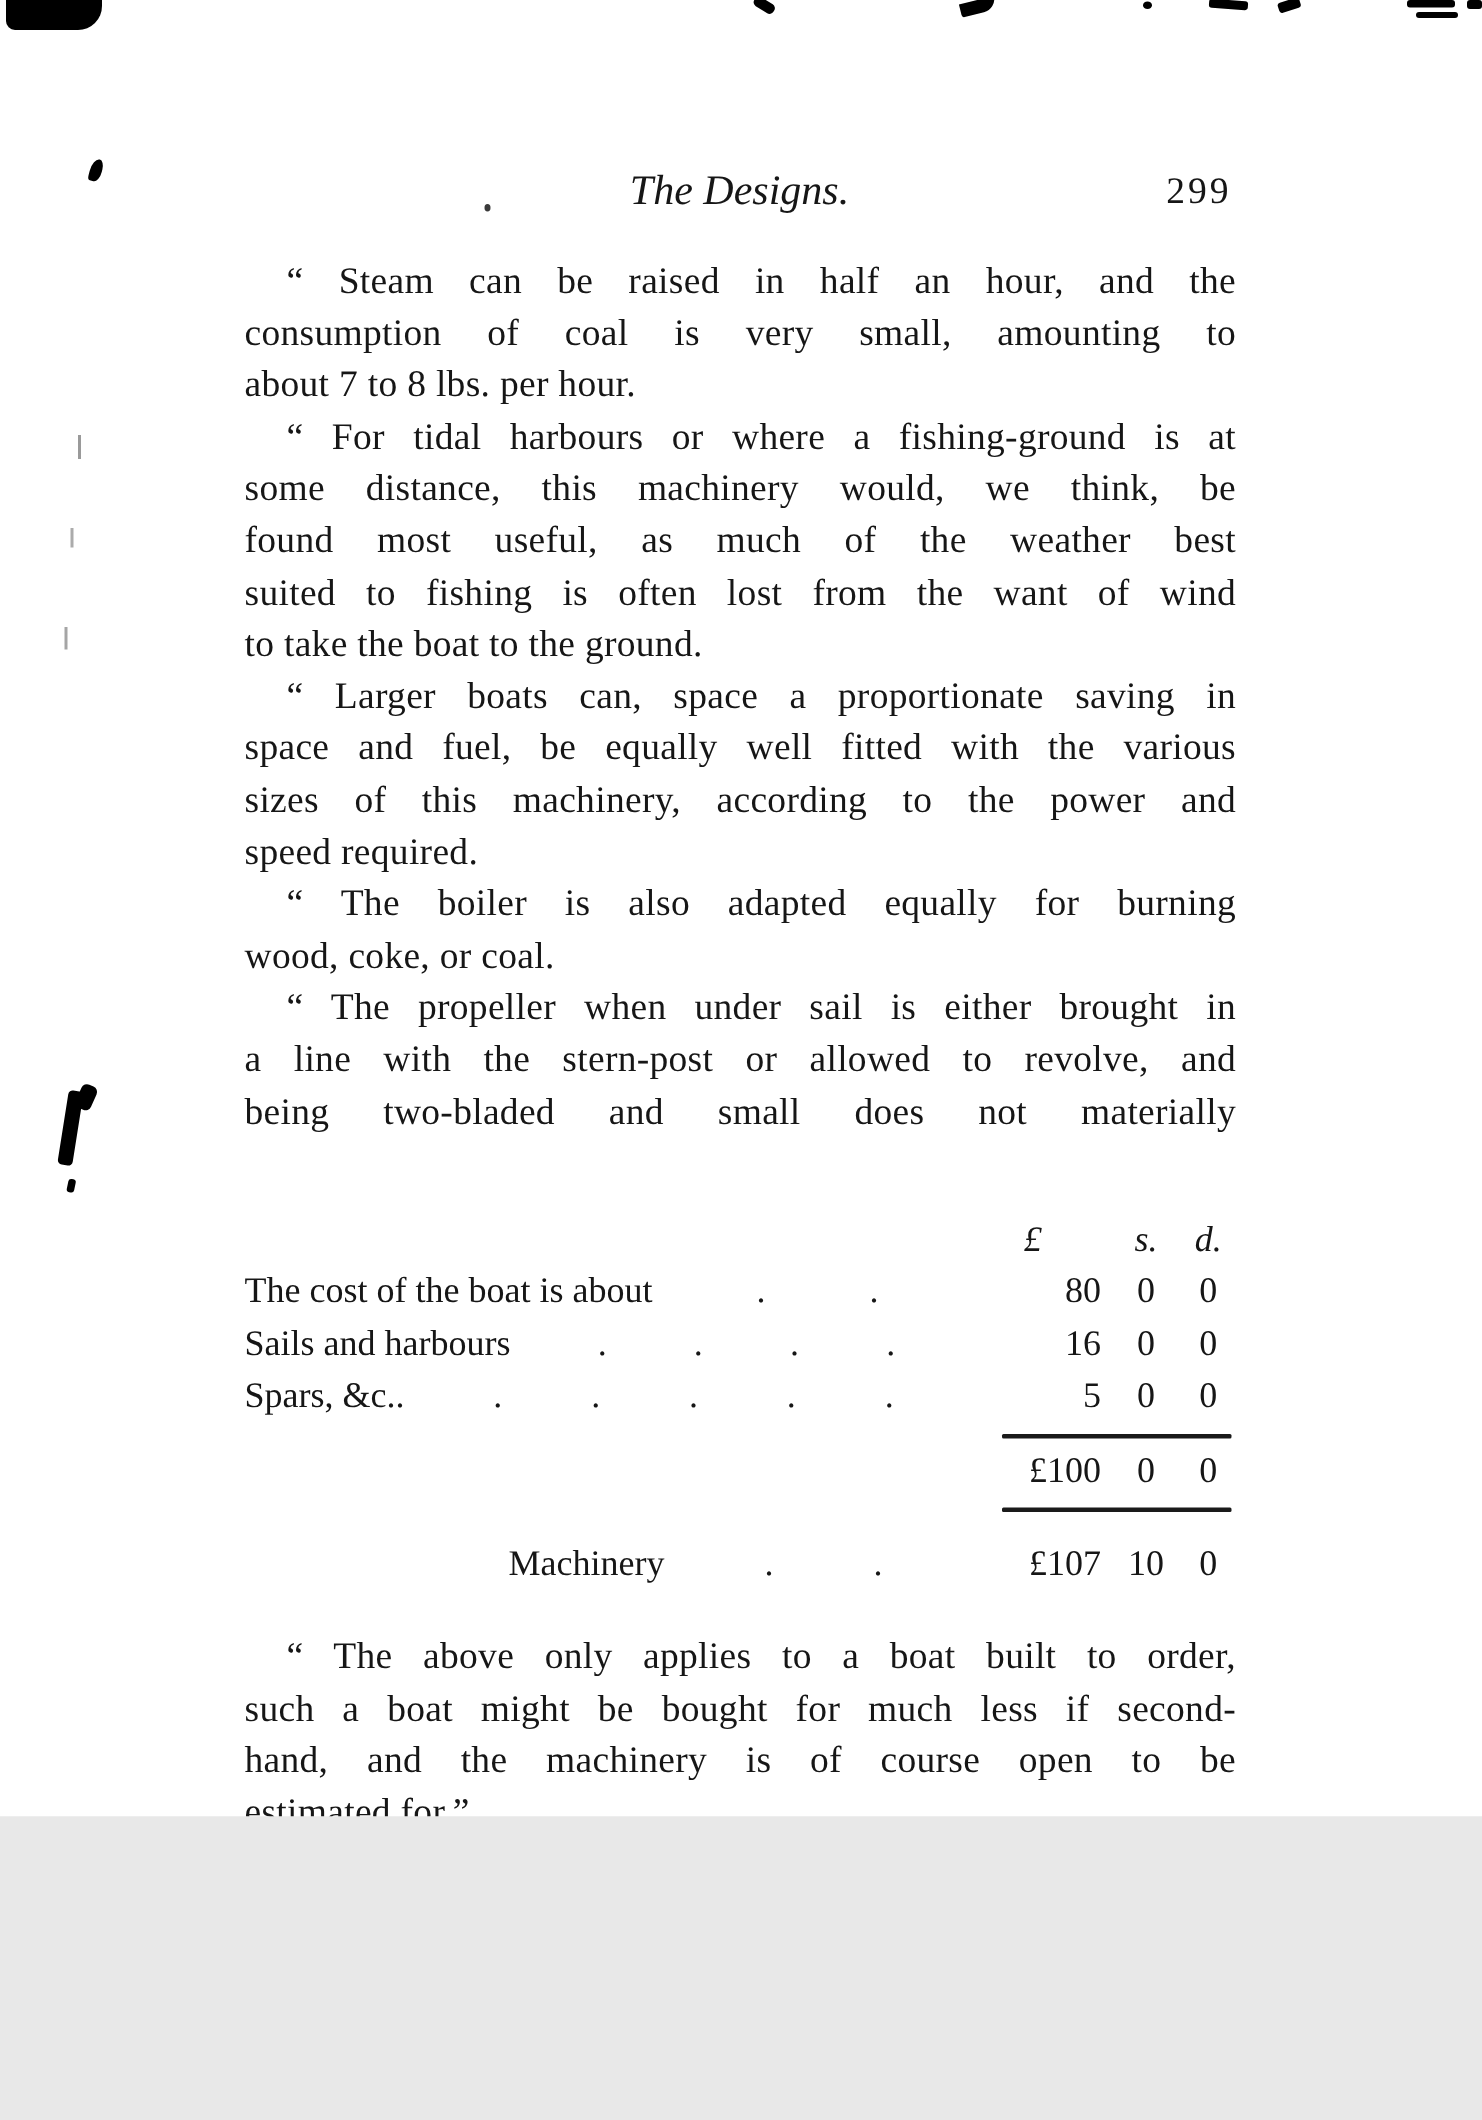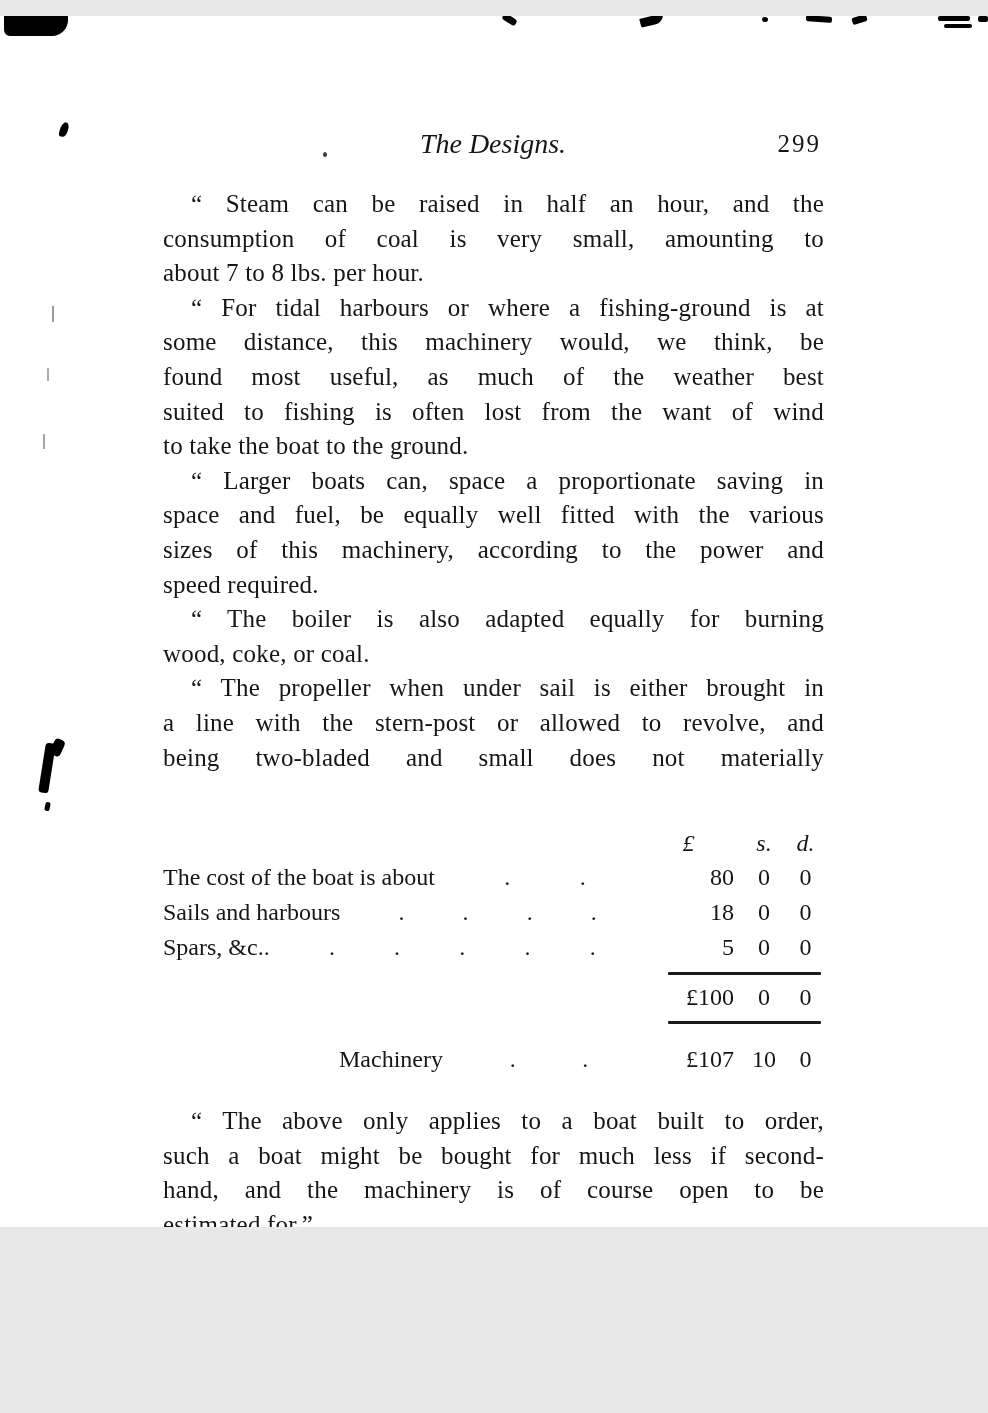--- a/index.html
+++ b/index.html
@@ -1,19 +1,19 @@
 <!DOCTYPE html>
 <html><head>
 <meta charset="utf-8">
 <style>
   html,body { margin:0; padding:0; background:#e8e8e8; }
   .page {
     position:relative;
     width:988px; height:1211px;
-    margin:16px auto;
+    margin:0 auto;
     background:#ffffff;
     font-family:"Liberation Serif","DejaVu Serif",serif;
     color:#161616;
     overflow:hidden;
   }
 
   
   .running-head { position:absolute; top:110px; left:163px; width:660px; height:44px; }
   .head-title {
     position:absolute; left:0; right:0; top:0;
@@ -159,21 +159,21 @@
     </div>
 
     <div class="trow">
       <div class="tlabel">Sails and harbours</div>
       <div class="dots">
           <span>.</span>
           <span>.</span>
           <span>.</span>
           <span>.</span>
         </div>
-      <div class="col-pounds">18</div>
+      <div class="col-pounds">16</div>
       <div class="col-s">0</div>
       <div class="col-d">0</div>
     </div>
 
     <div class="trow">
       <div class="tlabel">Spars, &amp;c..</div>
       <div class="dots">
           <span>.</span>
           <span>.</span>
           <span>.</span>

